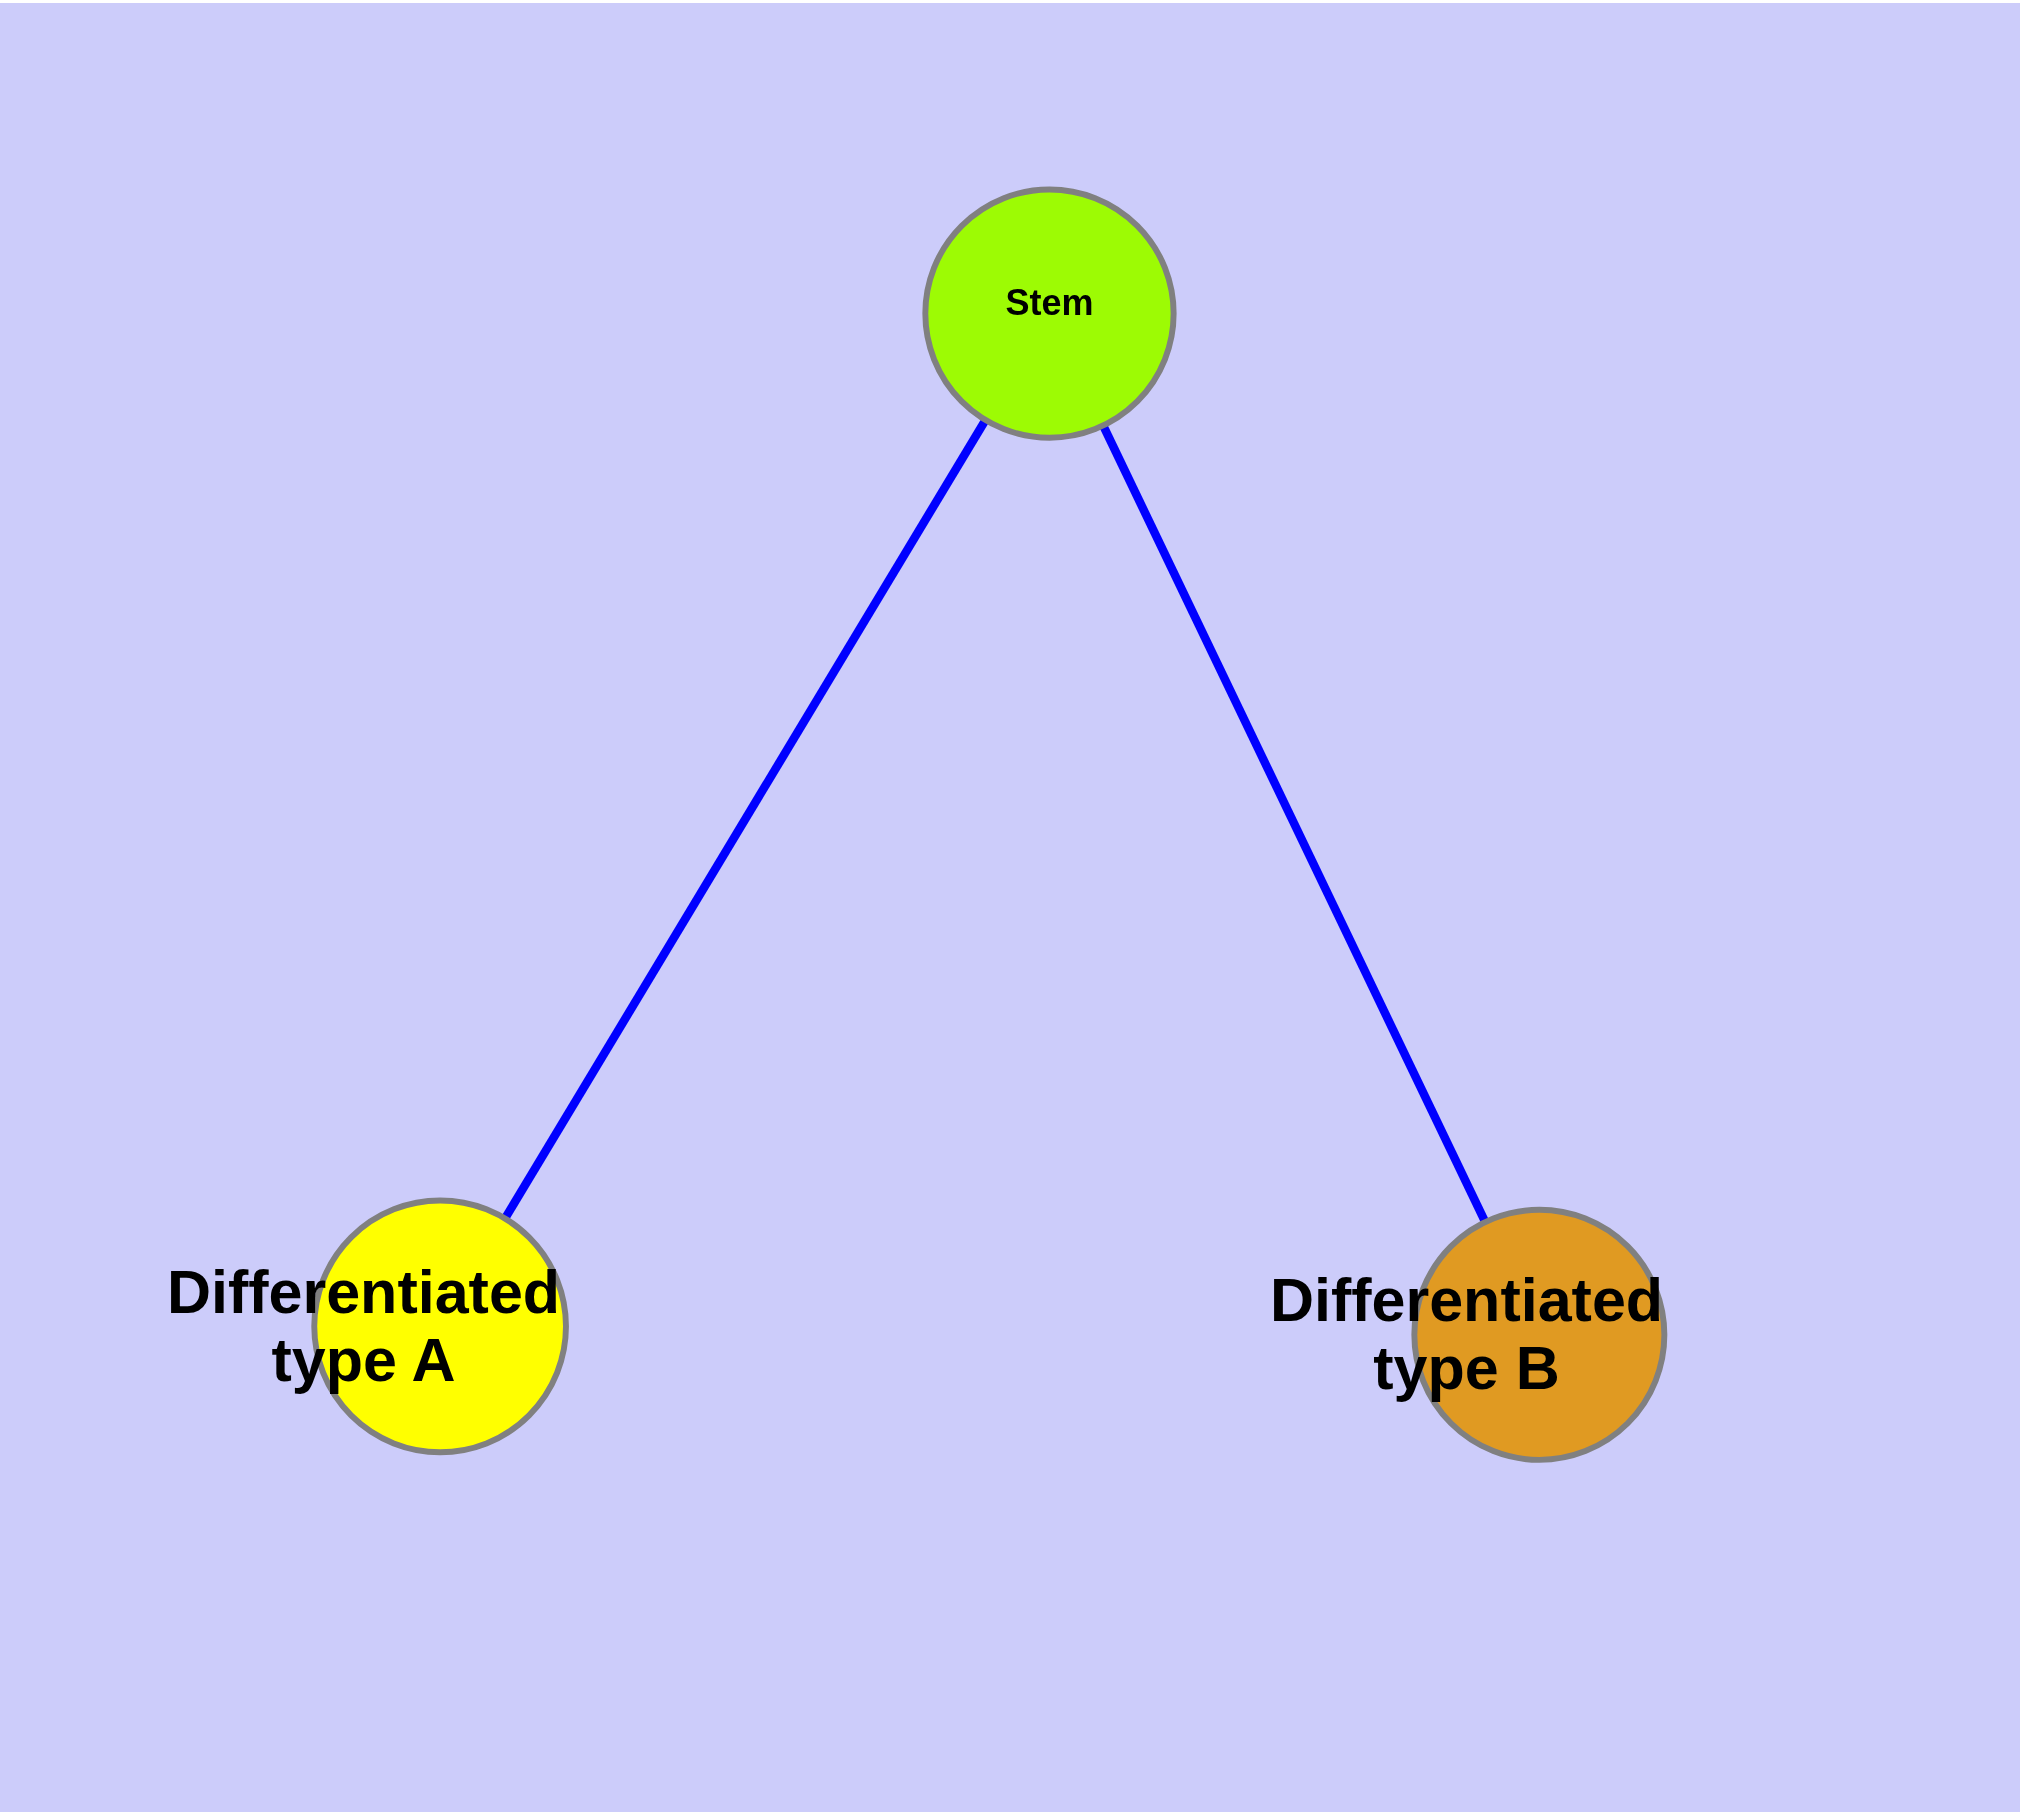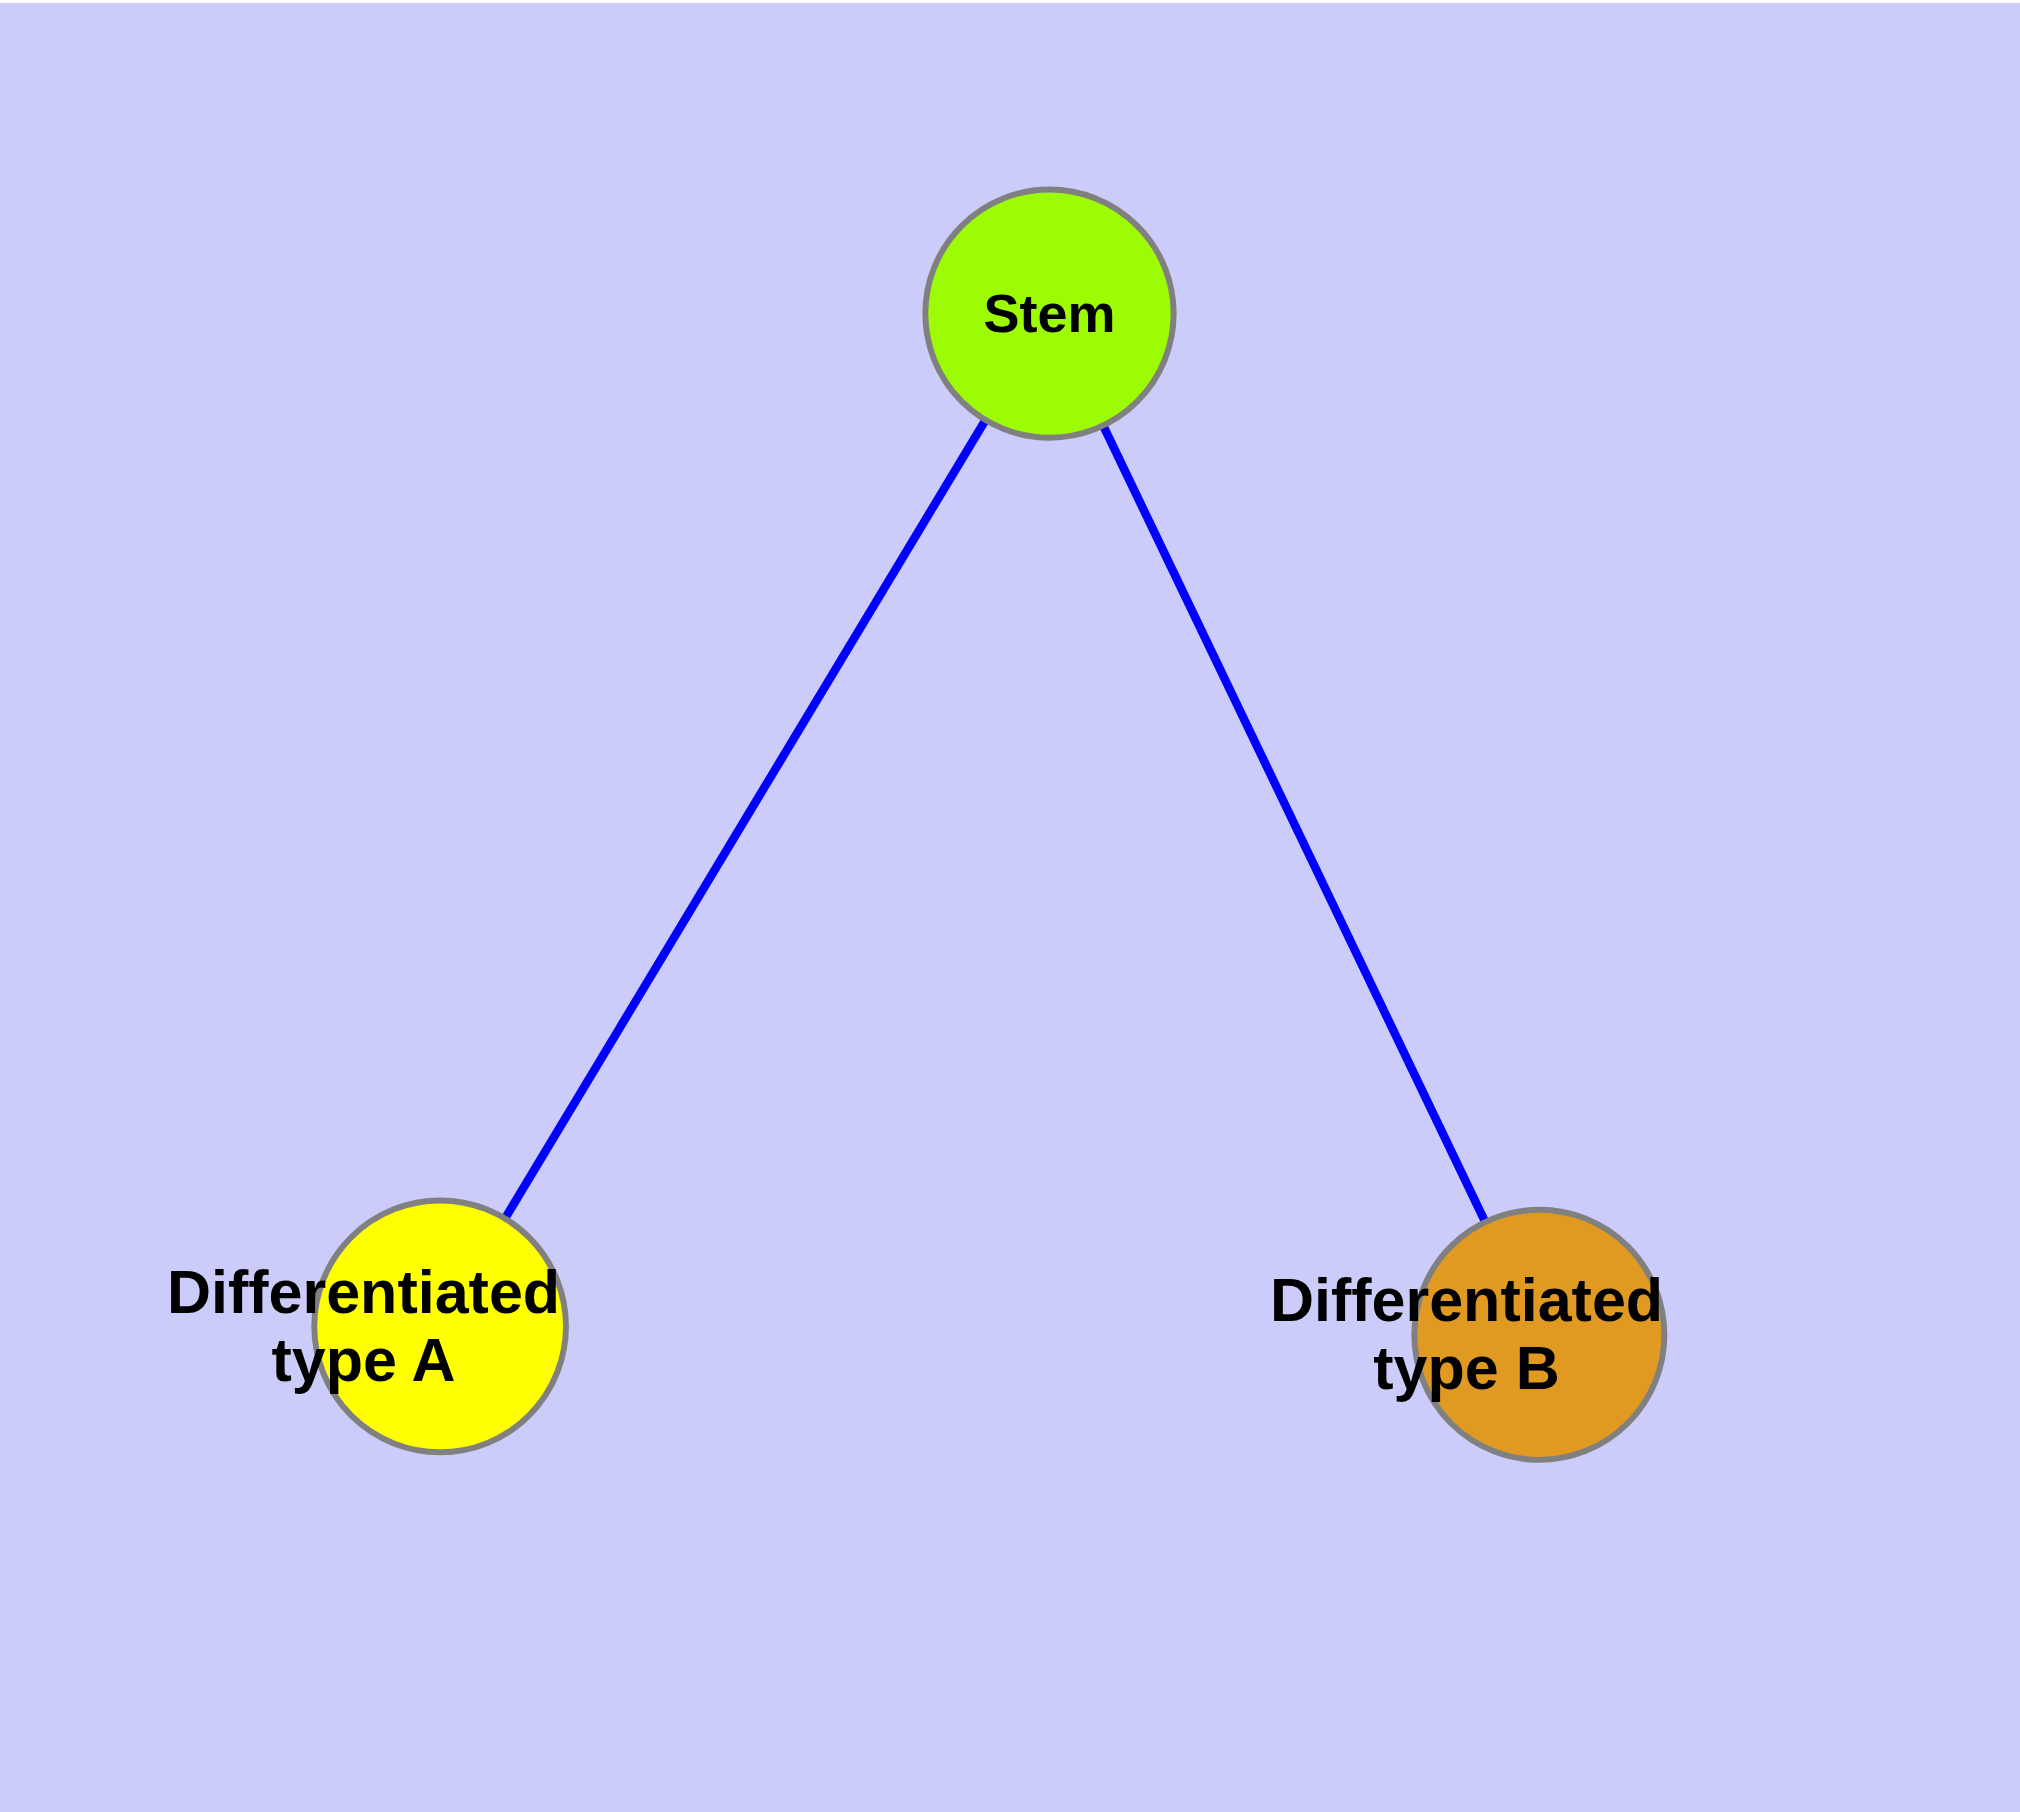--- a/index.html
+++ b/index.html
@@ -34,21 +34,21 @@
     position: absolute;
     color: #000000;
     font-weight: bold;
     text-align: center;
     line-height: 1.12;
     white-space: pre;
     pointer-events: none;
     font-family: "Liberation Sans", sans-serif;
   }
   #label-stem {
-    font-size: 54px;
+    font-size: 36px;
     left: 795px;
     top: 283px;
     width: 509px;
   }
   #label-type-a {
     font-size: 61px;
     left: 109px;
     top: 1258px;
     width: 509px;
   }

